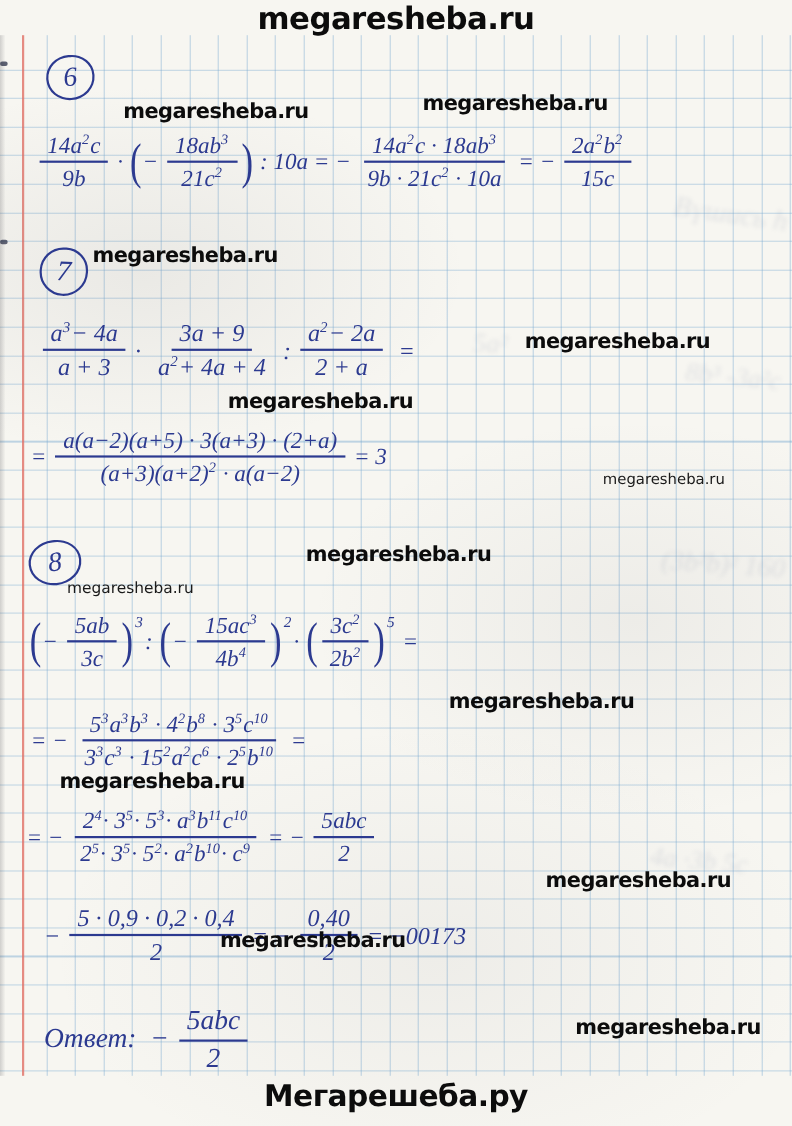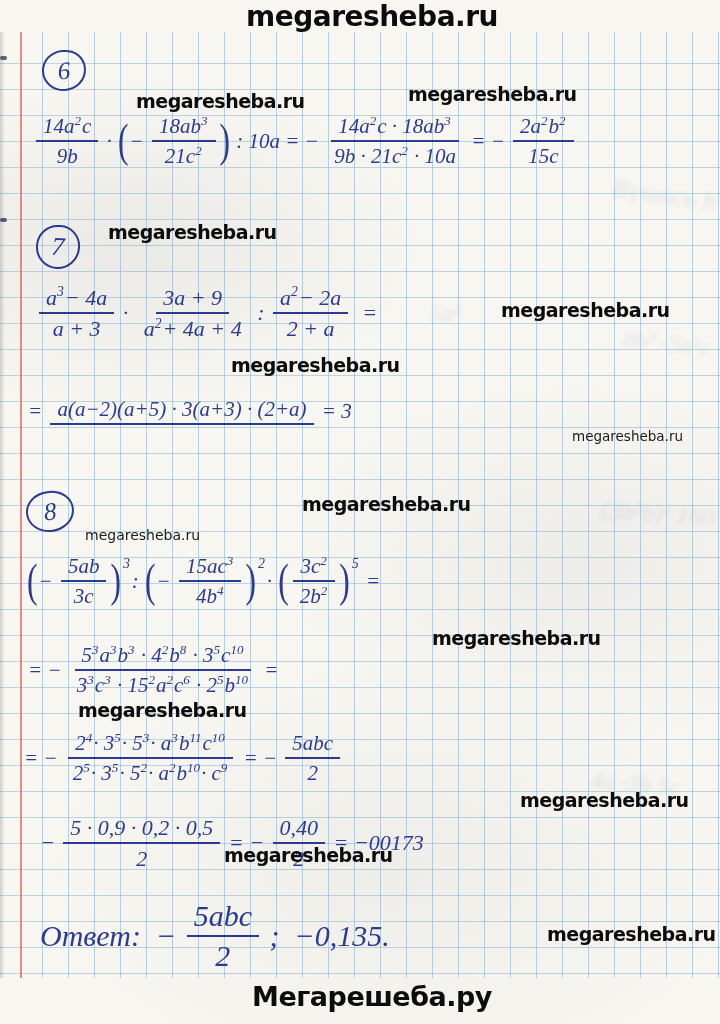--- a/index.html
+++ b/index.html
@@ -28,42 +28,42 @@
   .mline{position:absolute;display:flex;align-items:center;white-space:pre;
          color:#2c3a90;font-family:"Liberation Serif",serif;font-style:italic;
          z-index:3;line-height:1.15;}
   .l6a{left:33px; top:104px; font-size:21px; min-height:74px;}
   .l7a{left:36px; top:274px; font-size:22px; min-height:78px;justify-content:center;}
   .l7b{left:28px; top:372px; font-size:21px; min-height:78px;}
   .l8a{left:26px; top:540px; font-size:21px; min-height:82px;}
   .l8b{left:28px; top:630px; font-size:21px; min-height:80px;}
   .l8c{left:24px; top:718px; font-size:21px; min-height:80px;}
   .l8d{left:40px; top:806px; font-size:22px; min-height:74px;}
-  .lans{left:40px;top:898px; font-size:30px; min-height:76px;}
+  .lans{left:40px;top:898px; font-size:25px; min-height:76px;}
 
   .frac{display:inline-flex;flex-direction:column;align-items:center;
-        vertical-align:middle;margin:0 3px;}
+        vertical-align:middle;margin:16px 3px;}
   .frac .num{padding:0 7px 2px;border-bottom:2px solid currentColor;}
   .frac .den{padding:2px 7px 0;}
   .sup{font-size:.62em;position:relative;top:-.62em;margin-right:1px;}
   .supbig{font-size:.66em;position:relative;top:-1.25em;margin:0 2px 0 1px;}
   .paren{display:inline-block;font-style:normal;font-size:1.5em;
          transform:scaleY(1.45);line-height:1;margin:0 1px;font-weight:400;}
 
   
   .pnum{position:absolute;z-index:3;display:flex;align-items:center;justify-content:center;
         border:2.5px solid #2c3a90;border-radius:50% 48% 52% 50%;
         color:#2c3a90;font-family:"Liberation Serif",serif;font-style:italic;}
   .c6{left:42px;top:50px;width:40px;height:37px;font-size:25px;transform:rotate(-4deg);}
   .c7{left:36px;top:225px;width:40px;height:40px;font-size:26px;transform:rotate(3deg);}
   .c8{left:26px;top:491px;width:44px;height:37px;font-size:25px;transform:rotate(-6deg);}
 
   
   .wm{position:absolute;z-index:5;color:#0c0c0c;
-      font-family:"DejaVu Sans",sans-serif;font-weight:800;letter-spacing:-.5px;padding-left:24px;}
+      font-family:"DejaVu Sans",sans-serif;font-weight:800;letter-spacing:-.5px;}
   .wm.small{font-weight:400;letter-spacing:0;color:#1a1a1a;}
   .w-top {left:0;right:0;top:0;text-align:center;font-size:28px;}
   .w2 {left:112px;top:90px;font-size:19px;}
   .w3 {left:384px;top:83px;font-size:19px;}
   .w4 {left:84px;top:221px;font-size:19px;}
   .w5 {left:477px;top:299px;font-size:19px;}
   .w6 {left:207px;top:354px;font-size:19px;}
   .w7 {left:548px;top:428px;font-size:13.5px;}
   .w8 {left:278px;top:493px;font-size:19px;}
   .w9 {left:61px;top:527px;font-size:14px;}
@@ -116,18 +116,18 @@
 <div class="wm w13">megaresheba.ru</div>
 <div class="wm w14">megaresheba.ru</div>
 <div class="wm w-bottom">Мегарешеба.ру</div>
 
 <div class="pnum c6">6</div>
 <div class="pnum c7">7</div>
 <div class="pnum c8">8</div>
 
 <div class="mline l6a"><span class="frac"><span class="num"><span class="tk">14a</span><span class="sup">2</span><span class="tk">c</span></span><span class="den"><span class="tk">9b</span></span></span><span class="tk"> · </span><span class="paren">(</span><span class="tk">− </span><span class="frac"><span class="num"><span class="tk">18ab</span><span class="sup">3</span></span><span class="den"><span class="tk">21c</span><span class="sup">2</span></span></span><span class="paren">)</span><span class="tk"> : 10a = − </span><span class="frac"><span class="num"><span class="tk">14a</span><span class="sup">2</span><span class="tk">c · 18ab</span><span class="sup">3</span></span><span class="den"><span class="tk">9b · 21c</span><span class="sup">2</span><span class="tk"> · 10a</span></span></span><span class="tk"> = − </span><span class="frac"><span class="num"><span class="tk">2a</span><span class="sup">2</span><span class="tk">b</span><span class="sup">2</span></span><span class="den"><span class="tk">15c</span></span></span></div>
 <div class="mline l7a"><span class="frac"><span class="num"><span class="tk">a</span><span class="sup">3</span><span class="tk">− 4a</span></span><span class="den"><span class="tk">a + 3</span></span></span><span class="tk"> · </span><span class="frac"><span class="num"><span class="tk">3a + 9</span></span><span class="den"><span class="tk">a</span><span class="sup">2</span><span class="tk">+ 4a + 4</span></span></span><span class="tk"> : </span><span class="frac"><span class="num"><span class="tk">a</span><span class="sup">2</span><span class="tk">− 2a</span></span><span class="den"><span class="tk">2 + a</span></span></span><span class="tk">  =</span></div>
-<div class="mline l7b"><span class="tk">= </span><span class="frac"><span class="num"><span class="tk">a(a−2)(a+5) · 3(a+3) · (2+a)</span></span></span><span class="tk"> = 3</span></div>
+<div class="mline l7b"><span class="tk">= </span><span class="frac"><span class="num"><span class="tk">a(a−2)(a+5) · 3(a+3) · (2+a)</span></span><span class="den"><span class="tk">(a+3)(a+2)</span><span class="sup">2</span><span class="tk"> · a(a−2)</span></span></span><span class="tk"> = 3</span></div>
 <div class="mline l8a"><span class="paren">(</span><span class="tk">− </span><span class="frac"><span class="num"><span class="tk">5ab</span></span><span class="den"><span class="tk">3c</span></span></span><span class="paren">)</span><span class="supbig">3</span><span class="tk">: </span><span class="paren">(</span><span class="tk">− </span><span class="frac"><span class="num"><span class="tk">15ac</span><span class="sup">3</span></span><span class="den"><span class="tk">4b</span><span class="sup">4</span></span></span><span class="paren">)</span><span class="supbig">2</span><span class="tk">· </span><span class="paren">(</span><span class="frac"><span class="num"><span class="tk">3c</span><span class="sup">2</span></span><span class="den"><span class="tk">2b</span><span class="sup">2</span></span></span><span class="paren">)</span><span class="supbig">5</span><span class="tk"> =</span></div>
 <div class="mline l8b"><span class="tk">= − </span><span class="frac"><span class="num"><span class="tk">5</span><span class="sup">3</span><span class="tk">a</span><span class="sup">3</span><span class="tk">b</span><span class="sup">3</span><span class="tk"> · 4</span><span class="sup">2</span><span class="tk">b</span><span class="sup">8</span><span class="tk"> · 3</span><span class="sup">5</span><span class="tk">c</span><span class="sup">10</span></span><span class="den"><span class="tk">3</span><span class="sup">3</span><span class="tk">c</span><span class="sup">3</span><span class="tk"> · 15</span><span class="sup">2</span><span class="tk">a</span><span class="sup">2</span><span class="tk">c</span><span class="sup">6</span><span class="tk"> · 2</span><span class="sup">5</span><span class="tk">b</span><span class="sup">10</span></span></span><span class="tk"> =</span></div>
 <div class="mline l8c"><span class="tk">= − </span><span class="frac"><span class="num"><span class="tk">2</span><span class="sup">4</span><span class="tk">· 3</span><span class="sup">5</span><span class="tk">· 5</span><span class="sup">3</span><span class="tk">· a</span><span class="sup">3</span><span class="tk">b</span><span class="sup">11</span><span class="tk">c</span><span class="sup">10</span></span><span class="den"><span class="tk">2</span><span class="sup">5</span><span class="tk">· 3</span><span class="sup">5</span><span class="tk">· 5</span><span class="sup">2</span><span class="tk">· a</span><span class="sup">2</span><span class="tk">b</span><span class="sup">10</span><span class="tk">· c</span><span class="sup">9</span></span></span><span class="tk"> = − </span><span class="frac"><span class="num"><span class="tk">5abc</span></span><span class="den"><span class="tk">2</span></span></span></div>
-<div class="mline l8d"><span class="tk">− </span><span class="frac"><span class="num"><span class="tk">5 · 0,9 · 0,2 · 0,5</span></span><span class="den"><span class="tk">2</span></span></span><span class="tk"> = − </span><span class="frac"><span class="num"><span class="tk">0,40</span></span><span class="den"><span class="tk">2</span></span></span><span class="tk"> = −00173</span></div>
-<div class="mline lans"><span class="tk">Ответ:  − </span><span class="frac"><span class="num"><span class="tk">5abc</span></span><span class="den"><span class="tk">2</span></span></span><span class="tk"> ;  −0,135.</span></div>
+<div class="mline l8d"><span class="tk">− </span><span class="frac"><span class="num"><span class="tk">5 · 0,9 · 0,2 · 0,4</span></span><span class="den"><span class="tk">2</span></span></span><span class="tk"> = − </span><span class="frac"><span class="num"><span class="tk">0,40</span></span><span class="den"><span class="tk">2</span></span></span><span class="tk"> = −00173</span></div>
+<div class="mline lans"><span class="tk">Ответ:  − </span><span class="frac"><span class="num"><span class="tk">5abc</span></span><span class="den"><span class="tk">2</span></span></span></div>
 
 </body></html>

